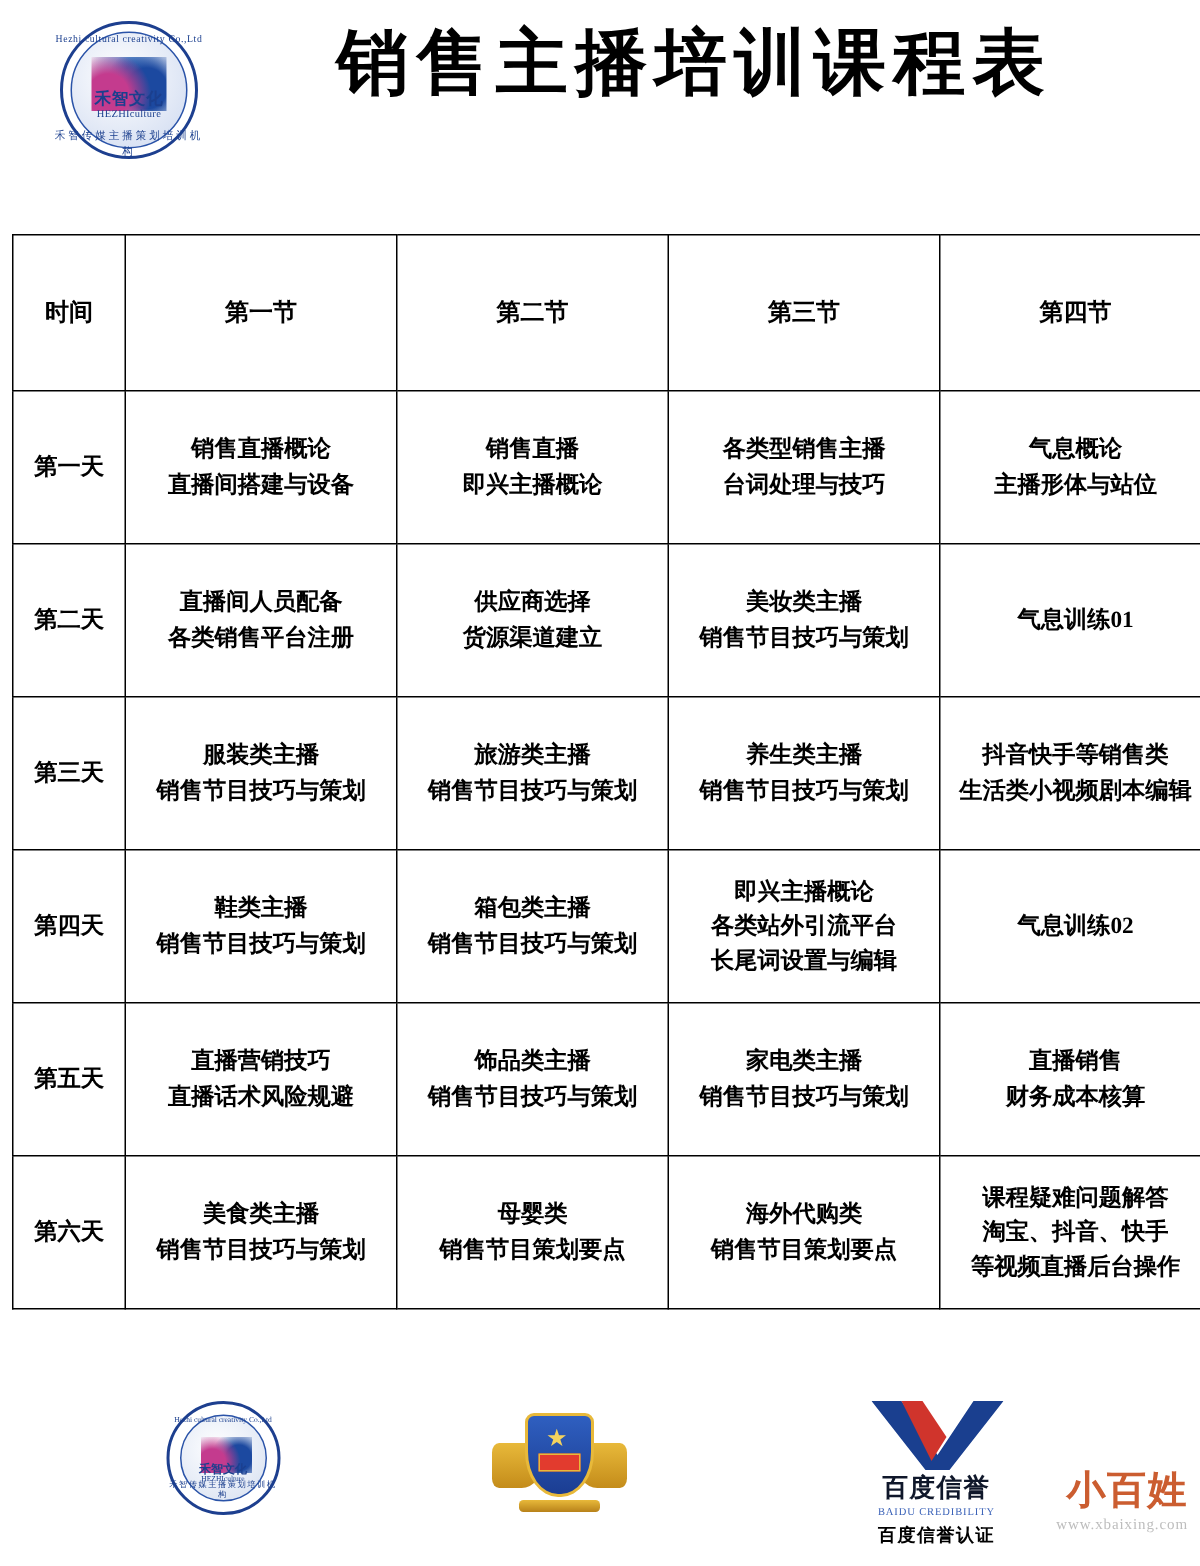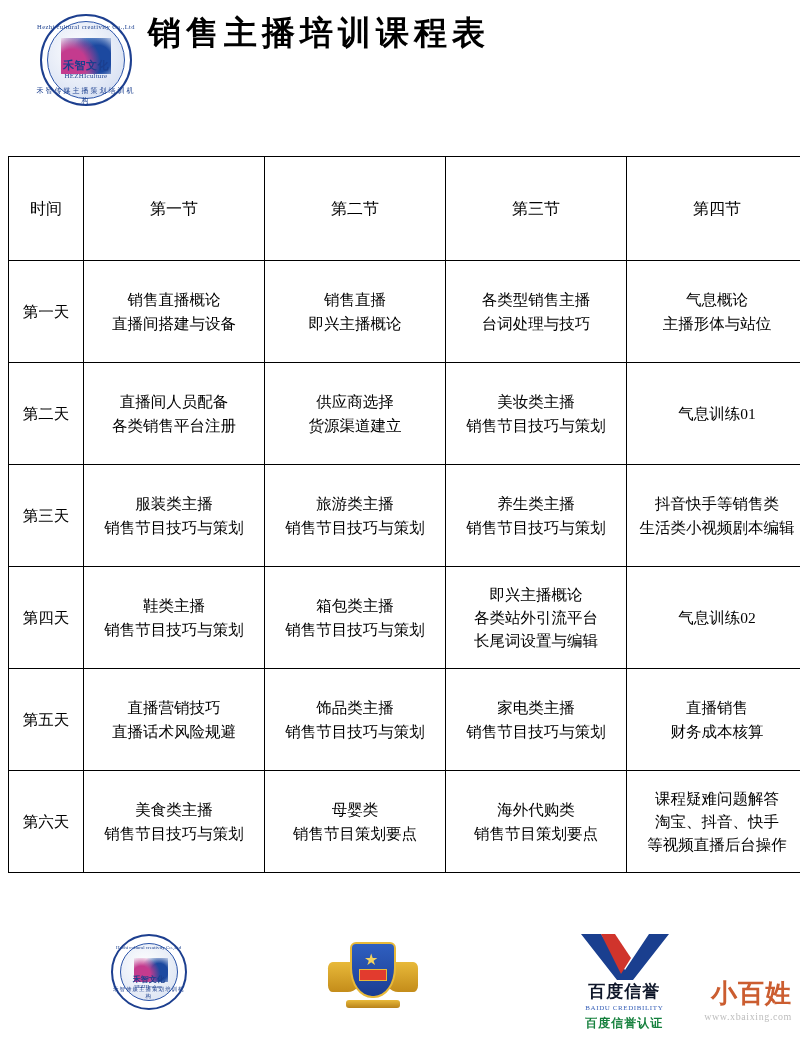--- a/index.html
+++ b/index.html
@@ -87,25 +87,25 @@
   .logo-ring-top { top: 11px; letter-spacing: 0.4px; }
   .logo-ring-bottom { bottom: 10px; letter-spacing: 2px; font-size: 7px; }
 
   .title-block {
     flex: 1 1 auto;
     padding-left: 10px;
     padding-top: 4px;
   }
   .main-title {
     font-family: "DejaVu Serif", "Liberation Serif", serif;
-    font-size: 33px;
+    font-size: 48px;
     font-weight: bold;
     letter-spacing: 5px;
     line-height: 1.18;
-    text-align: left;
+    text-align: center;
     padding-right: 6px;
   }
   .sub-title {
     font-size: 13.5px;
     text-align: center;
     margin-top: 8px;
     letter-spacing: 0.2px;
     padding-right: 6px;
   }
 
@@ -119,21 +119,21 @@
     width: 776px;
     margin: 0 auto;
     table-layout: fixed;
   }
   table.schedule td, table.schedule th {
     border: 1px solid #000000;
     text-align: center;
     vertical-align: middle;
     font-size: 15.5px;
     line-height: 1.5;
-    font-weight: normal;
+    font-weight: bold;
     padding: 4px 2px;
   }
   table.schedule thead td {
     height: 95px;
     font-size: 16px;
   }
   table.schedule tbody td {
     height: 93px;
   }
   .col-time { width: 70px; }
@@ -270,21 +270,21 @@
   }
   .bd-en {
     font-size: 7px;
     color: #3a62b8;
     letter-spacing: 0.6px;
     margin-top: 1px;
   }
   .bd-sub {
     font-size: 12px;
     font-weight: bold;
-    color: #15803d;
+    color: #000000;
     letter-spacing: 1px;
     margin-top: 3px;
   }
 
   .watermark {
     position: absolute;
     right: 8px;
     bottom: 22px;
     text-align: right;
     pointer-events: none;

